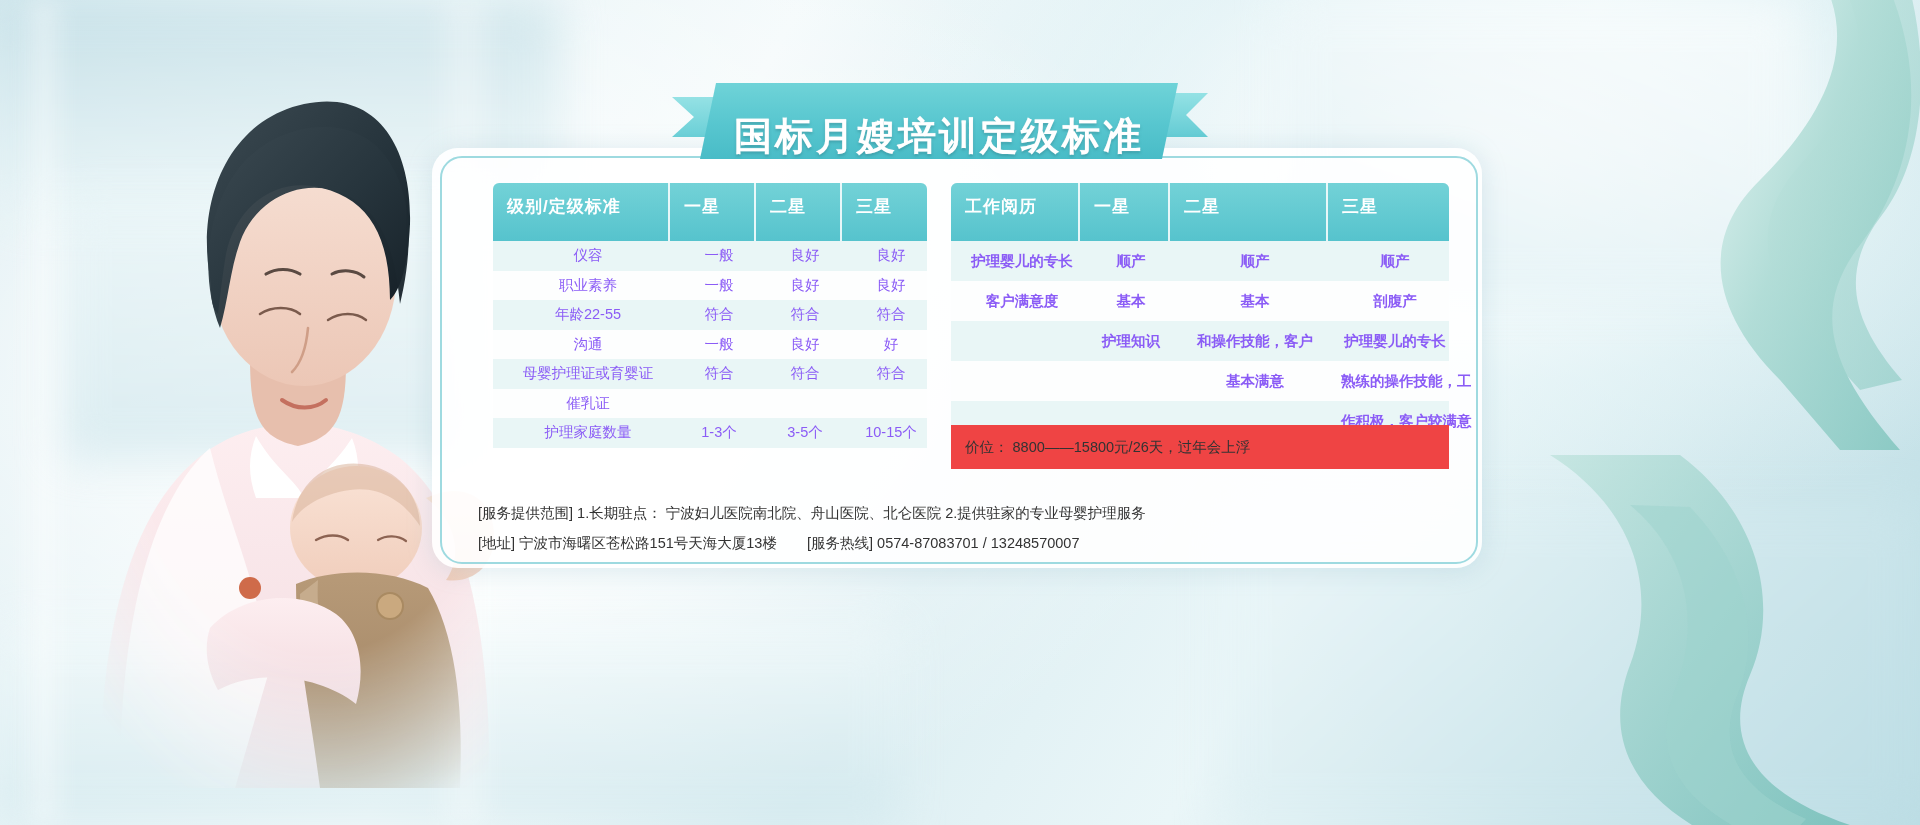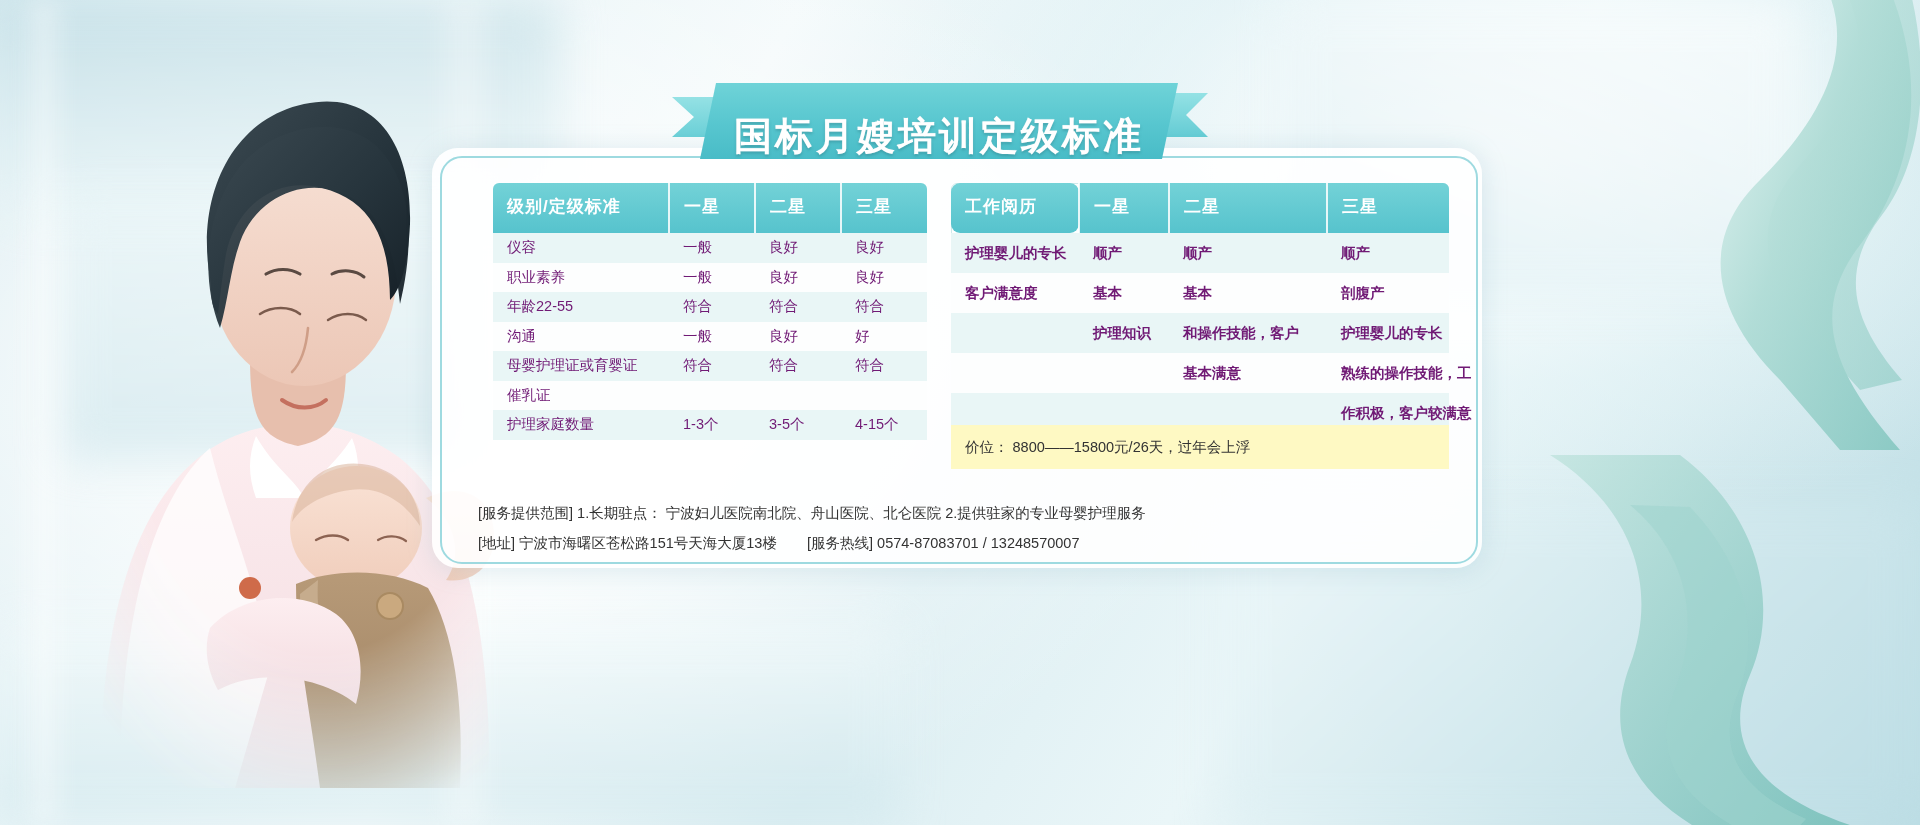--- a/index.html
+++ b/index.html
@@ -80,44 +80,44 @@
   }
 
   
   table{border-collapse:collapse;width:100%;table-layout:fixed;}
   .tbl-left{position:absolute;left:493px;top:183px;width:434px;}
   .tbl-right{position:absolute;left:951px;top:183px;width:498px;}
 
   thead th{
     background:linear-gradient(180deg,#73d2d7 0%,#56c3cd 100%);
     color:#fff;font-size:17px;font-weight:bold;letter-spacing:1px;
-    height:46px;text-align:left;padding:0 0 4px 14px;
+    height:46px;text-align:left;padding:0 0 12px 14px;
     border-right:2px solid rgba(255,255,255,.85);
     white-space:nowrap;
     margin-top:44px;
   }
   thead th:last-child{border-right:none;}
   .tbl-left thead th:first-child{border-top-left-radius:6px;}
   .tbl-left thead th:last-child{border-top-right-radius:6px;}
-  .tbl-right thead th:first-child{border-top-left-radius:6px;border-radius:9px;}
+  .tbl-right thead th:first-child{border-top-left-radius:6px;}
   .tbl-right thead th:last-child{border-top-right-radius:6px;}
 
   tbody td{
-    font-size:14.5px;color:#701a75;height:29.5px;padding:0 0 0 14px;
-    text-align:left;white-space:nowrap;vertical-align:middle;
+    font-size:14.5px;color:#8b5cf6;height:29.5px;padding:0 0 0 14px;
+    text-align:center;white-space:nowrap;vertical-align:middle;
   }
   tbody tr:nth-child(odd) td{background:#e9f6f6;}
   tbody tr:nth-child(even) td{background:#fdfefe;}
   .tbl-right tbody td{height:40px;font-weight:bold;}
 
   
   .price-note{
     position:absolute;left:951px;top:425px;width:498px;height:44px;
     display:flex;align-items:center;
-    background:#fef9c3;
+    background:#ef4444;
     font-size:14.5px;color:#333;padding-left:14px;box-sizing:border-box;
   }
   .right-box-border{
     position:absolute;left:951px;top:183px;width:498px;height:286px;
     border:1px solid #cfe9ea;border-radius:6px;pointer-events:none;box-sizing:border-box;
   }
 
   
   .footer{position:absolute;left:478px;top:482px;width:960px;margin-top:16px;}
   .footer-line{font-size:14.5px;color:#333;line-height:30px;white-space:nowrap;}
@@ -295,21 +295,21 @@
       <tr>
         <td>催乳证</td>
         <td></td>
         <td></td>
         <td></td>
       </tr>
       <tr>
         <td>护理家庭数量</td>
         <td>1-3个</td>
         <td>3-5个</td>
-        <td>4-15个</td>
+        <td>10-15个</td>
       </tr>
     </tbody>
 </table>
 
 <div class="right-box-border"></div>
 <table class="tbl-right">
   <colgroup>
       <col style="width:128px">
       <col style="width:90px">
       <col style="width:158px">

